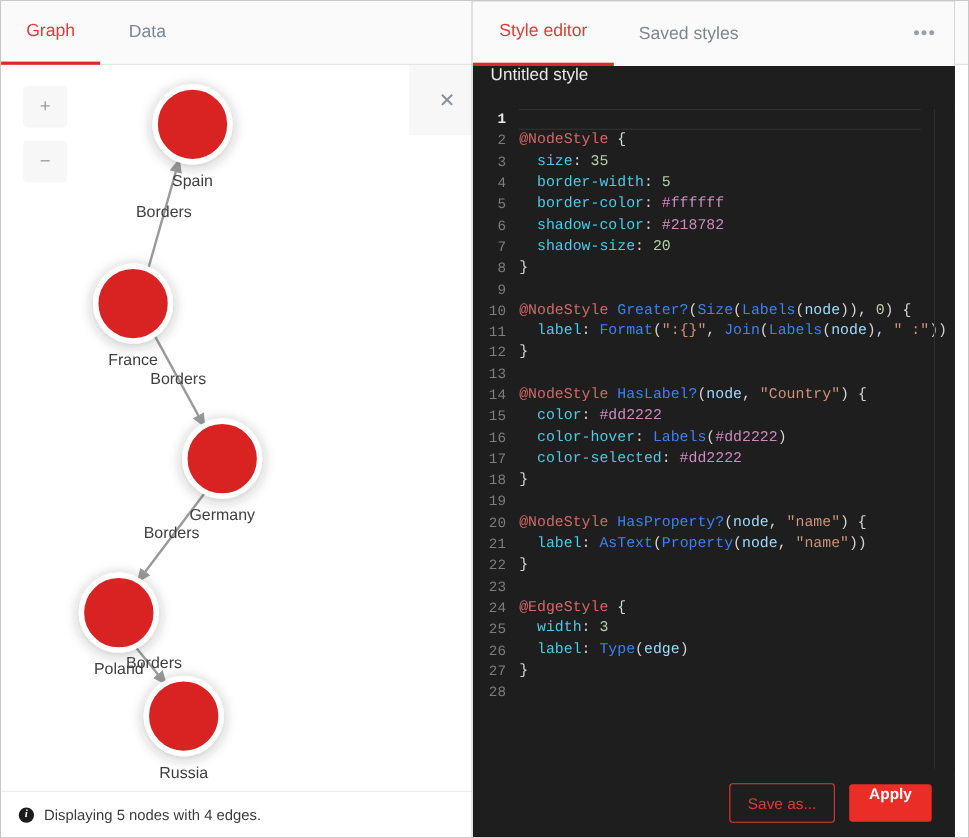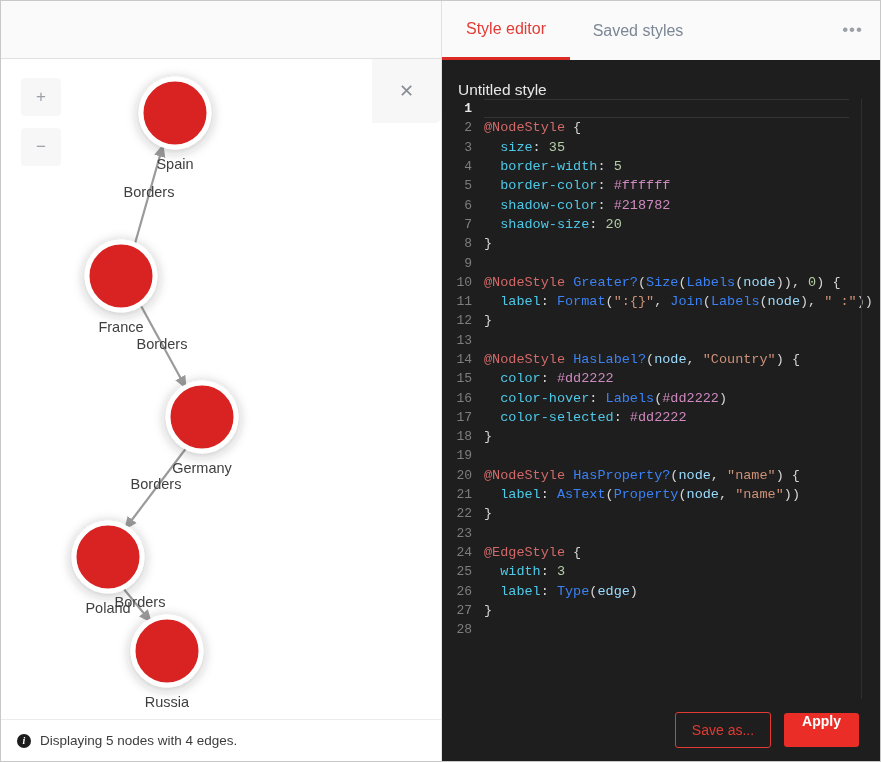--- a/index.html
+++ b/index.html
@@ -101,21 +101,21 @@
     width: 14px; height: 14px; border-radius: 50%;
     background: #1c1c1c; color: #fff;
     font-size: 10px; font-weight: bold; font-style: italic;
     display: flex; align-items: center; justify-content: center;
     font-family: "Liberation Serif", serif;
   }
   .status-text { font-size: 13.5px; color: #3c3c3c; }
 
   
   .editor-panel {
-    position: absolute; left: 440px; top: 0;
+    position: absolute; left: 428px; top: 0;
     width: 439px; height: 760px;
     background: #1e1e1e;
     box-sizing: border-box;
     border-left: 1px solid #e0e0e0;
     overflow: hidden;
   }
   .ed-tabs {
     position: absolute; left: 0; top: 0;
     width: 439px; height: 59px;
     background: #fafafa;
@@ -132,21 +132,21 @@
   .ed-tab.active { color: #e23b35; border-bottom: 3px solid #dc2b24; }
   .ed-dots {
     position: absolute; right: 18px; top: 20px;
     font-size: 17px; color: #9aa0a6; letter-spacing: 1px;
     cursor: pointer; user-select: none; line-height: 1;
   }
 
   .ed-title {
     position: absolute; left: 0; top: 59px;
     width: 439px; height: 39px;
-    display: flex; align-items: flex-end;
+    display: flex; align-items: flex-start;
     padding-left: 16px;
     box-sizing: border-box;
     color: #e8e8e8; font-size: 15.5px;
     background: #1e1e1e;
   }
 
   
   .code-wrap {
     position: absolute; left: 0; top: 98px;
     width: 439px; height: 602px;
@@ -227,20 +227,26 @@
     font-family: "Liberation Sans", sans-serif;
     font-size: 14.5px;
     fill: #3f3f3f;
   }
 </style>
 </head>
 <body>
 
 <div class="topbar">
   <div class="top-tabs">
+    <div class="top-tab t0 active">
+      <span>Graph</span>
+    </div>
+    <div class="top-tab t1">
+      <span>Data</span>
+    </div>
   </div>
 
   <div class="embed-btn">
     <span class="code-glyph">&lt;/&gt;</span>
     <span>Embed View</span>
   </div>
 
   <div class="dl-btn">
     <svg width="22" height="22" viewBox="0 0 22 22">
       <path d="M11 3 L11 11" stroke="#7b8794" stroke-width="2.4" fill="none"></path>

